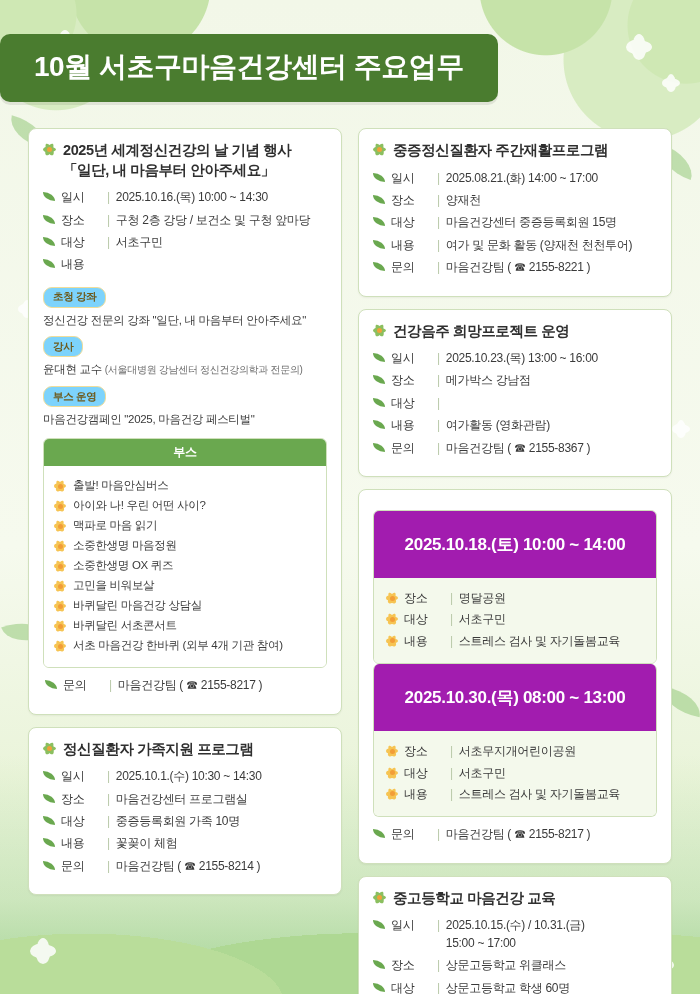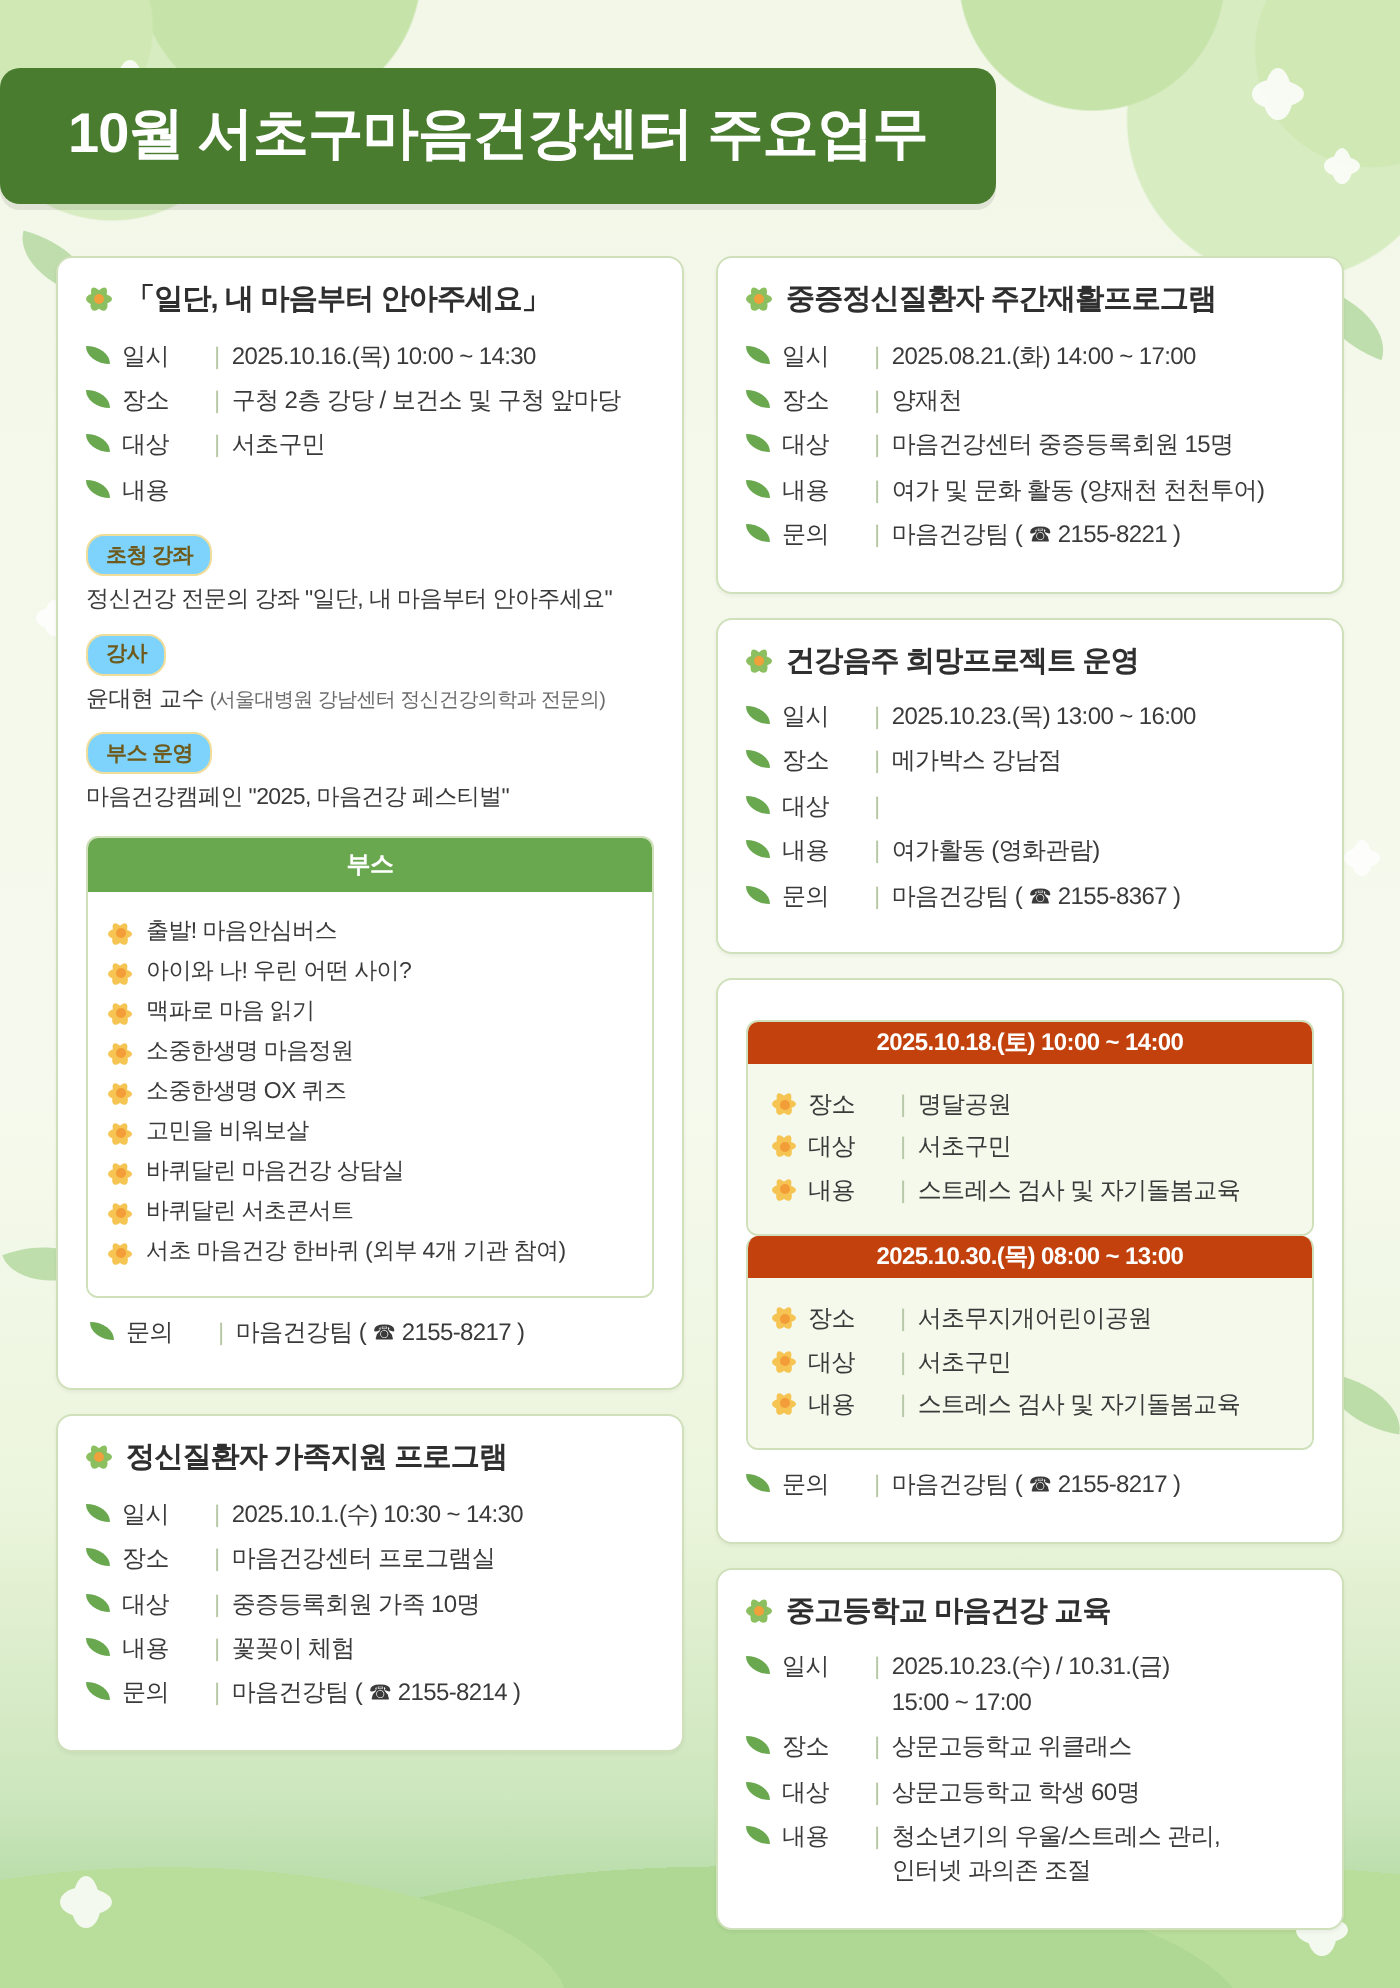--- a/index.html
+++ b/index.html
@@ -207,26 +207,26 @@
   }
 
   
   .band-box {
     border:1px solid #cfe0bb;
     border-radius:6px;
     overflow:hidden;
     margin-top:8px;
   }
   .band-head {
-    background:#c2410c;
+    background:#a21caf;
     color:#fff;
     text-align:center;
-    font-size:12px;
+    font-size:17px;
     font-weight:bold;
-    padding:2px 0;
+    padding:22px 0;
     letter-spacing:-0.3px;
   }
   .band-body { background:#f4f9ec; padding:8px 12px 9px; }
   .band-body .row { margin:4px 0; }
 
   .phone { white-space:nowrap; }
 
   .outside-row { padding-left:2px; }
 </style>
 </head>
@@ -273,20 +273,21 @@
 
   <div class="col">
 
     <div class="card">
       <div class="sec-head">
         <span class="ico aster">
             <span class="v"></span>
             <span class="c"></span>
           </span>
         <div class="sec-title">
+          <div>2025년 세계정신건강의 날 기념 행사</div>
           <div>「일단, 내 마음부터 안아주세요」</div>
         </div>
       </div>
 
       <div class="row">
         <span class="bullet leaf-b"></span>
         <span class="lbl">일시</span>
         <span class="sep">|</span>
         <span class="val">2025.10.16.(목) 10:00 ~ 14:30</span>
       </div>
@@ -607,21 +608,21 @@
             <span class="v"></span>
             <span class="c"></span>
           </span>
         <div class="sec-title">중고등학교 마음건강 교육</div>
       </div>
       <div class="row">
         <span class="bullet leaf-b"></span>
         <span class="lbl">일시</span>
         <span class="sep">|</span>
         <span class="val">
-          <span>2025.10.23.(수) / 10.31.(금)</span><br>
+          <span>2025.10.15.(수) / 10.31.(금)</span><br>
           <span>15:00 ~ 17:00</span>
         </span>
       </div>
       <div class="row">
         <span class="bullet leaf-b"></span>
         <span class="lbl">장소</span>
         <span class="sep">|</span>
         <span class="val">상문고등학교 위클래스</span>
       </div>
       <div class="row">

